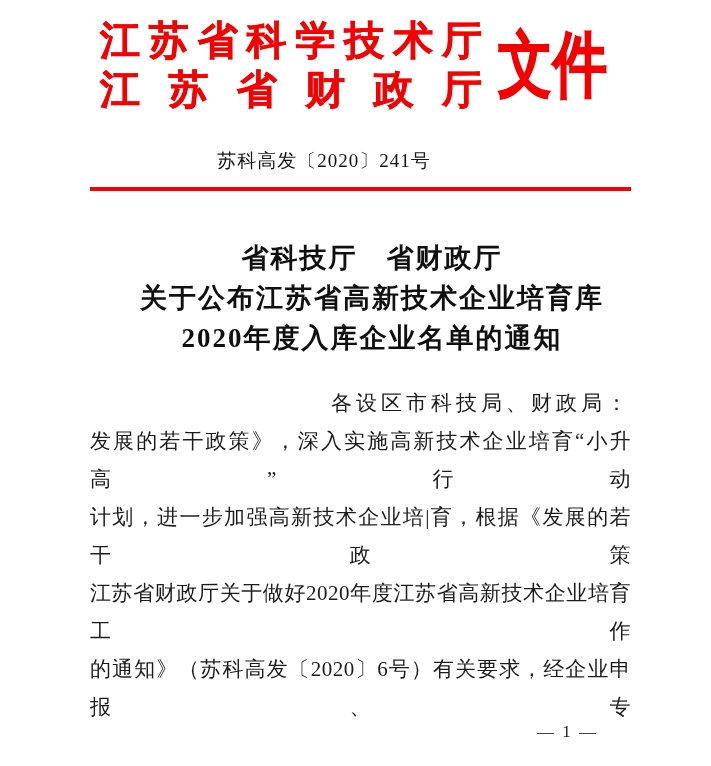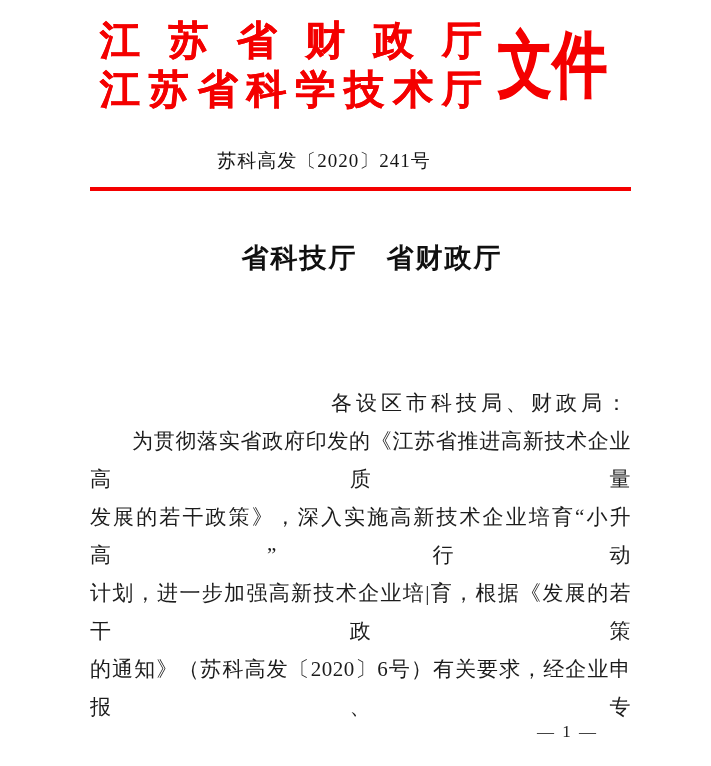--- a/index.html
+++ b/index.html
@@ -122,38 +122,40 @@
     color: #222;
   }
 </style>
 </head>
 <body>
 
 <div class="page">
 
   <div class="header-row">
     <div class="org-names">
+      <div class="org-line">江苏省科学技术厅</div>
       <div class="org-line">江苏省财政厅</div>
-      <div class="org-line">江苏省科学技术厅</div>
     </div>
     <div class="doc-word">文件</div>
   </div>
 
   <div class="doc-number">苏科高发〔2020〕241号</div>
 
   <div class="red-divider"></div>
 
   <div class="title-block">
     <div class="title-line">省科技厅　省财政厅</div>
+    <div class="title-line">关于公布江苏省高新技术企业培育库</div>
+    <div class="title-line">2020年度入库企业名单的通知</div>
   </div>
 
   <div class="body-block">
     <div class="salutation">各设区市科技局、财政局：</div>
-    <div class="body-line indent">为贯彻落实省政府印发的《江苏省推进高新技术企业高质量</div>
     <div class="body-line">发展的若干政策》，深入实施高新技术企业培育“小升高”行动</div>
     <div class="body-line">计划，进一步加强高新技术企业培|育，根据《发展的若干政策</div>
+    <div class="body-line">江苏省财政厅关于做好2020年度江苏省高新技术企业培育工作</div>
     <div class="body-line">的通知》（苏科高发〔2020〕6号）有关要求，经企业申报、专</div>
 
   </div>
 
   <div class="page-number">— 1 —</div>
 
 </div>
 
 </body></html>

